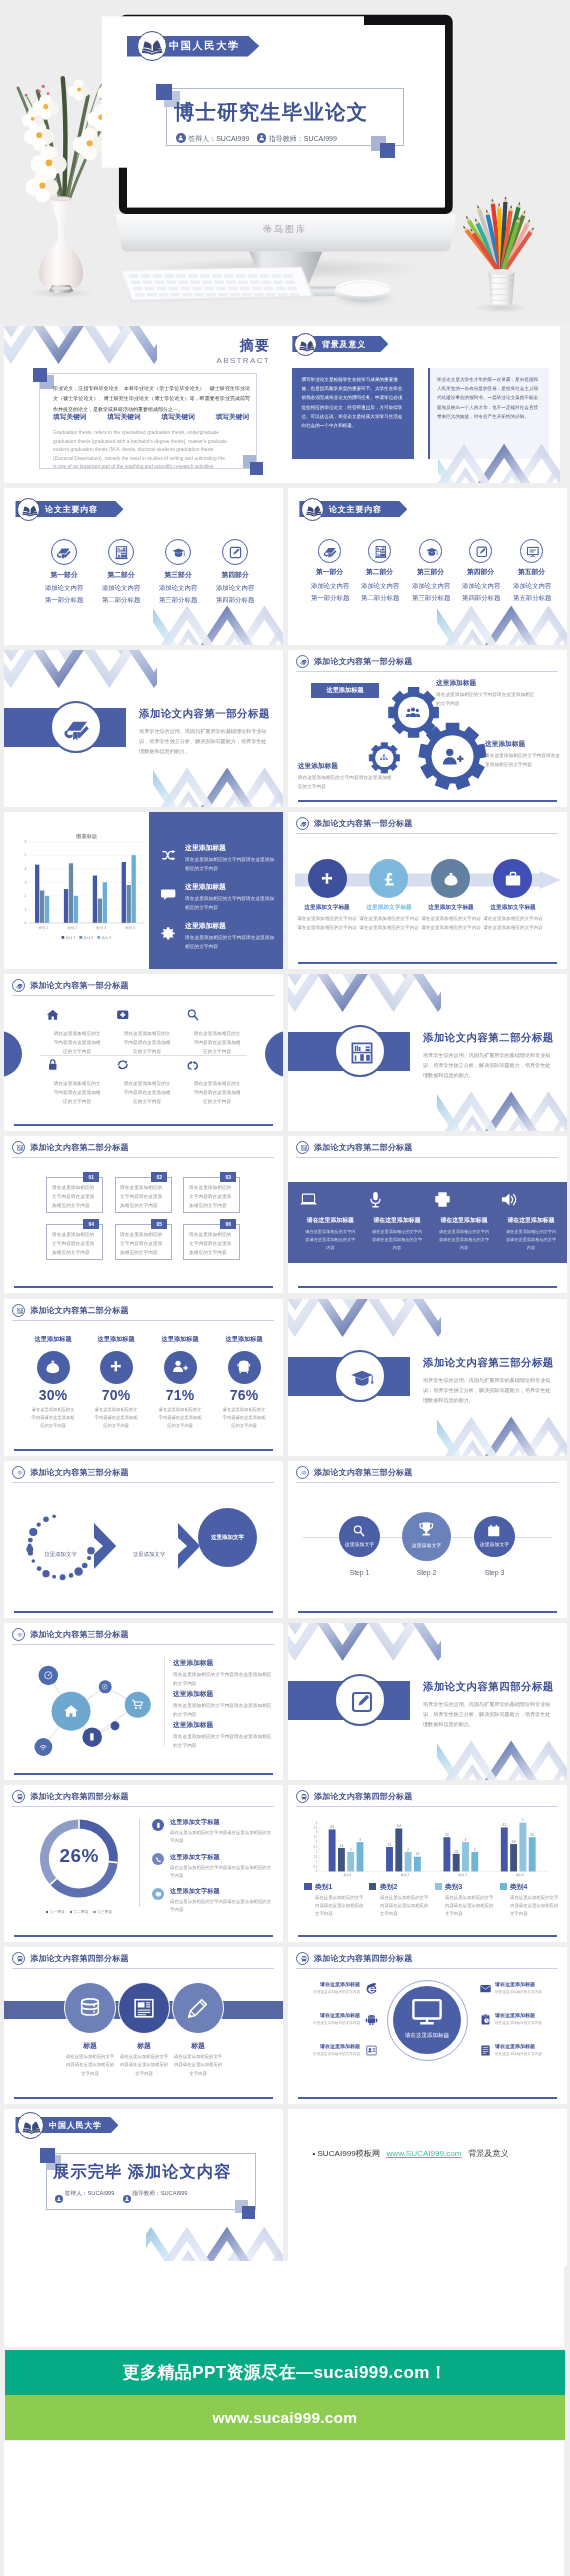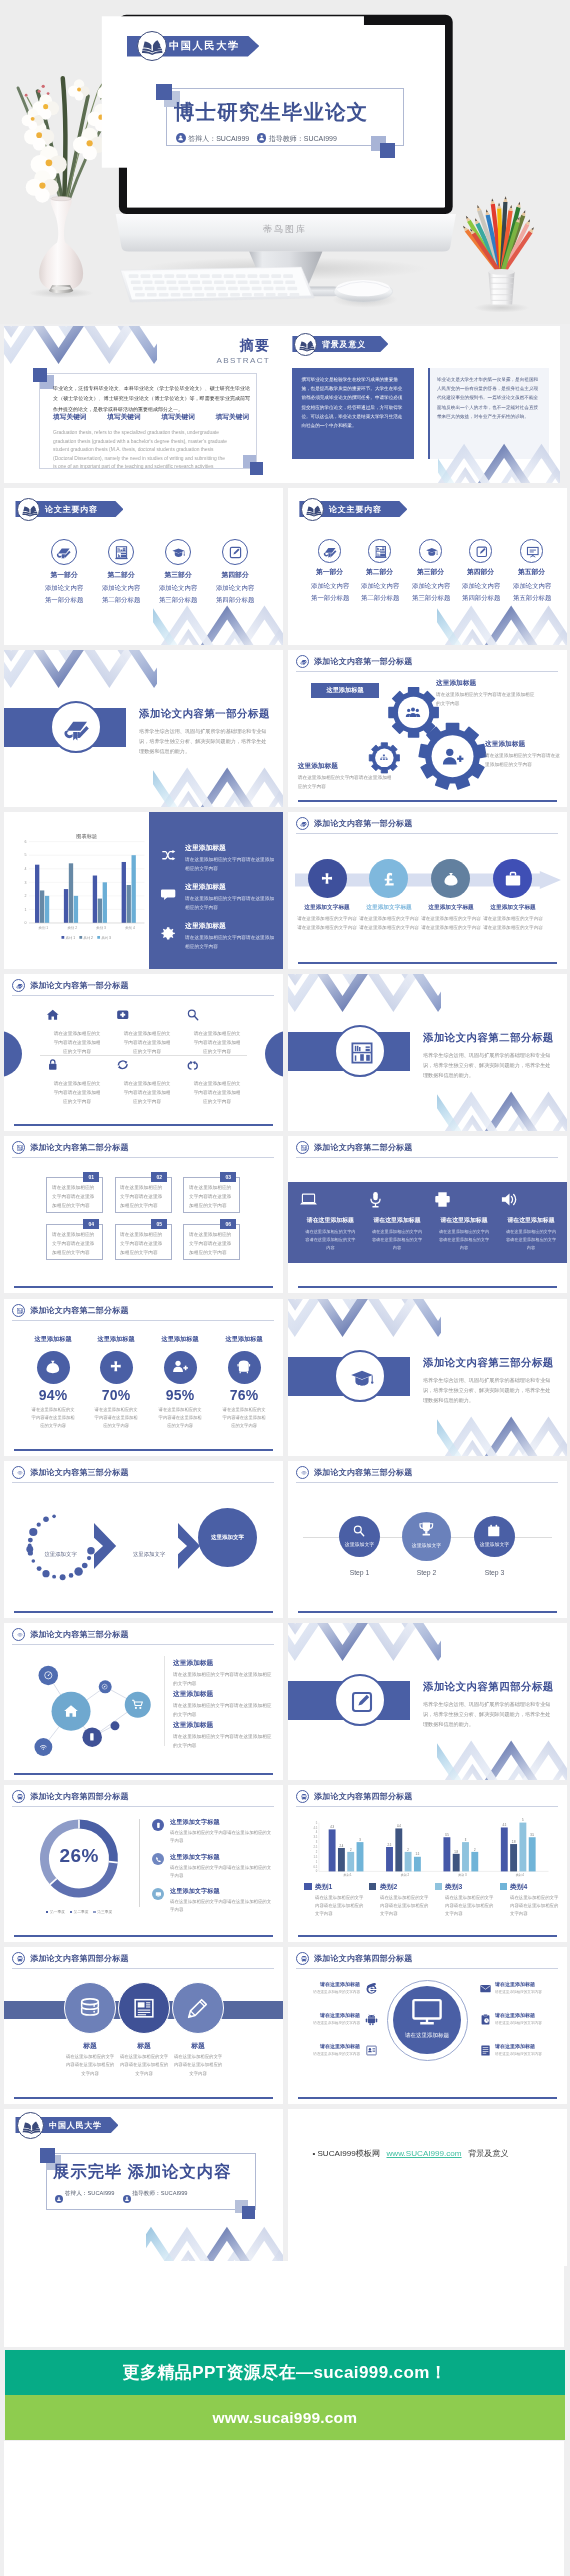--- a/index.html
+++ b/index.html
@@ -1430,41 +1430,41 @@
           </g>
         </svg>
       </div>
       <div style="position:absolute;left:18px;top:36px;width:62px;text-align:center">
         <div style="font-size:6.2px;font-weight:bold;color:#3d4f94;white-space:nowrap">这里添加标题</div>
         <div style="margin-top:6.5px;line-height:0"><span style="display:inline-block;position:relative;width:33px;height:33px;border-radius:50%;background:#4a5fa5;vertical-align:top"><span style="position:absolute;left:7.5px;top:7.5px;line-height:0">
               <svg width="17.6" height="17.6" viewBox="0 0 100 100" style="color:#fff;">
                 <use href="#i-bag"></use>
               </svg>
             </span></span></div>
-        <div style="font-size:14px;font-weight:bold;color:#3d4f94;margin-top:3.3px;letter-spacing:0.2px">94%</div>
+        <div style="font-size:14px;font-weight:bold;color:#3d4f94;margin-top:3.3px;letter-spacing:0.2px">30%</div>
         <div style="font-size:4.3px;line-height:1.9;color:#8d8d8d;margin-top:3.3px;padding:0 8.1px">请在这里添加相应的文字内容请在这里添加相应的文字内容</div>
       </div>
       <div style="position:absolute;left:81px;top:36px;width:62px;text-align:center">
         <div style="font-size:6.2px;font-weight:bold;color:#3d4f94;white-space:nowrap">这里添加标题</div>
         <div style="margin-top:6.5px;line-height:0"><span style="display:inline-block;position:relative;width:33px;height:33px;border-radius:50%;background:#4a5fa5;vertical-align:top"><span style="position:absolute;left:7.5px;top:7.5px;line-height:0">
               <svg width="17.6" height="17.6" viewBox="0 0 100 100" style="color:#fff;">
                 <use href="#i-cross"></use>
               </svg>
             </span></span></div>
         <div style="font-size:14px;font-weight:bold;color:#3d4f94;margin-top:3.3px;letter-spacing:0.2px">70%</div>
         <div style="font-size:4.3px;line-height:1.9;color:#8d8d8d;margin-top:3.3px;padding:0 8.1px">请在这里添加相应的文字内容请在这里添加相应的文字内容</div>
       </div>
       <div style="position:absolute;left:145px;top:36px;width:62px;text-align:center">
         <div style="font-size:6.2px;font-weight:bold;color:#3d4f94;white-space:nowrap">这里添加标题</div>
         <div style="margin-top:6.5px;line-height:0"><span style="display:inline-block;position:relative;width:33px;height:33px;border-radius:50%;background:#4a5fa5;vertical-align:top"><span style="position:absolute;left:7.5px;top:7.5px;line-height:0">
               <svg width="17.6" height="17.6" viewBox="0 0 100 100" style="color:#fff;">
                 <use href="#i-userplus"></use>
               </svg>
             </span></span></div>
-        <div style="font-size:14px;font-weight:bold;color:#3d4f94;margin-top:3.3px;letter-spacing:0.2px">95%</div>
+        <div style="font-size:14px;font-weight:bold;color:#3d4f94;margin-top:3.3px;letter-spacing:0.2px">71%</div>
         <div style="font-size:4.3px;line-height:1.9;color:#8d8d8d;margin-top:3.3px;padding:0 8.1px">请在这里添加相应的文字内容请在这里添加相应的文字内容</div>
       </div>
       <div style="position:absolute;left:209px;top:36px;width:62px;text-align:center">
         <div style="font-size:6.2px;font-weight:bold;color:#3d4f94;white-space:nowrap">这里添加标题</div>
         <div style="margin-top:6.5px;line-height:0"><span style="display:inline-block;position:relative;width:33px;height:33px;border-radius:50%;background:#4a5fa5;vertical-align:top"><span style="position:absolute;left:7.5px;top:7.5px;line-height:0">
               <svg width="17.6" height="17.6" viewBox="0 0 100 100" style="color:#fff;">
                 <use href="#i-bus"></use>
               </svg>
             </span></span></div>
         <div style="font-size:14px;font-weight:bold;color:#3d4f94;margin-top:3.3px;letter-spacing:0.2px">76%</div>

